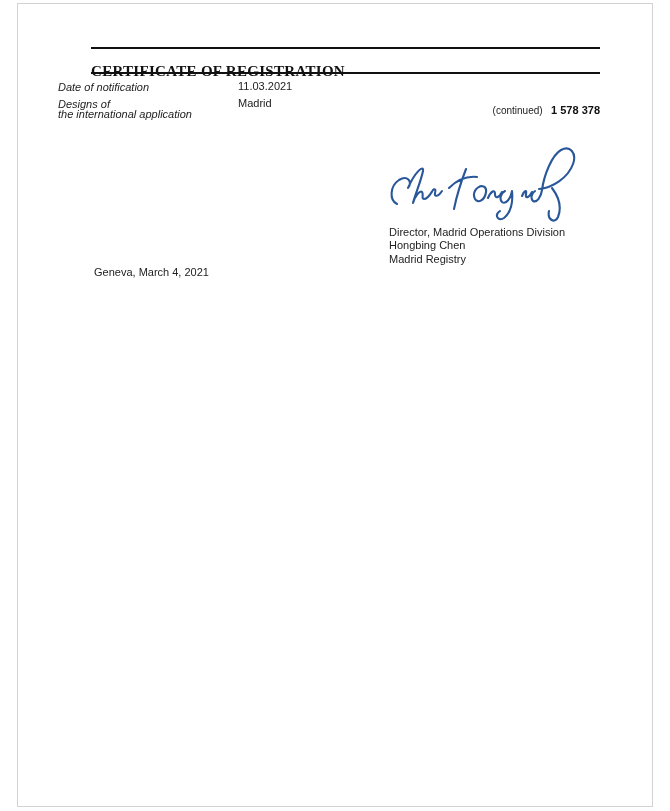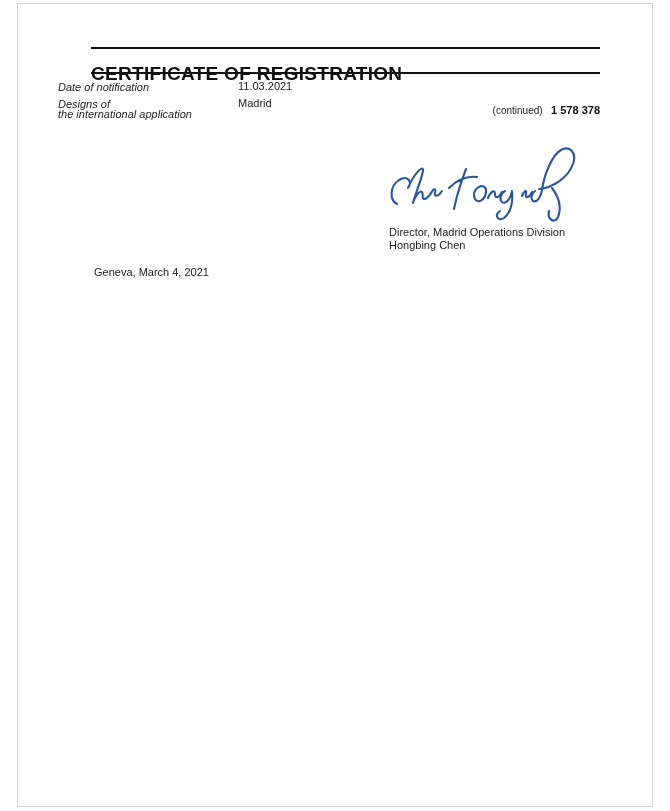--- a/index.html
+++ b/index.html
@@ -35,25 +35,26 @@
     left: 73px;
     top: 68px;
     width: 509px;
     height: 1.5px;
     background: #111111;
   }
   .doc-title {
     position: absolute;
     left: 73px;
     top: 59px;
-    font-size: 19px;
+    font-size: 15px;
     font-weight: bold;
     letter-spacing: 0.3px;
     color: #111111;
     white-space: nowrap;
+    font-family: Liberation Serif, serif;
   }
   .header-right {
     position: absolute;
     top: 52px;
     left: 73px;
     width: 509px;
     text-align: right;
     white-space: nowrap;
     margin-top: 44px;
   }
@@ -148,17 +149,18 @@
 
   <svg class="signature-svg" viewBox="0 0 190 85" aria-hidden="true">
     <path d="M11,63 C3,59 4,45 13,39 C21,34 27,40 22,47 C29,31 38,23 37,30 C35,40 29,54 27,62 C29,55 34,49 36,51 C38,53 35,58 38,58 C42,58 45,52 47,49 C49,47 50,49 49,52 C48,56 52,56 56,50" stroke="#2a5799"></path>
     <path d="M80,28 C75,41 70,58 68,68 M63,47 C72,38 82,35 91,36 M96,45 C90,46 86,52 89,58 C92,63 99,59 100,51 C101,45 95,44 93,46 M102,57 C105,50 109,48 109,53 C109,58 113,57 116,51 M119,50 C115,52 113,58 116,61 C120,64 125,57 126,50 C127,60 125,71 118,77 C112,81 108,74 114,70" stroke="#2a5799"></path>
     <path d="M136,55 C138,50 141,48 140,53 C139,58 143,57 146,51 M149,50 C146,52 144,57 147,60 C151,62 155,56 156,49 M156,49 C158,34 166,14 175,9 C184,4 191,12 187,23 C182,37 166,47 153,48 M166,47 C172,55 176,66 172,76 C169,83 161,79 163,70" stroke="#2a5799"></path>
   </svg>
 
   <div class="sig-block">
     <div>Director, Madrid Operations Division</div>
     <div>Hongbing Chen</div>
+    <div>Madrid Registry</div>
   </div>
 
   <div class="place-date">Geneva, March 4, 2021</div>
 
 </div>
 
 </body></html>

